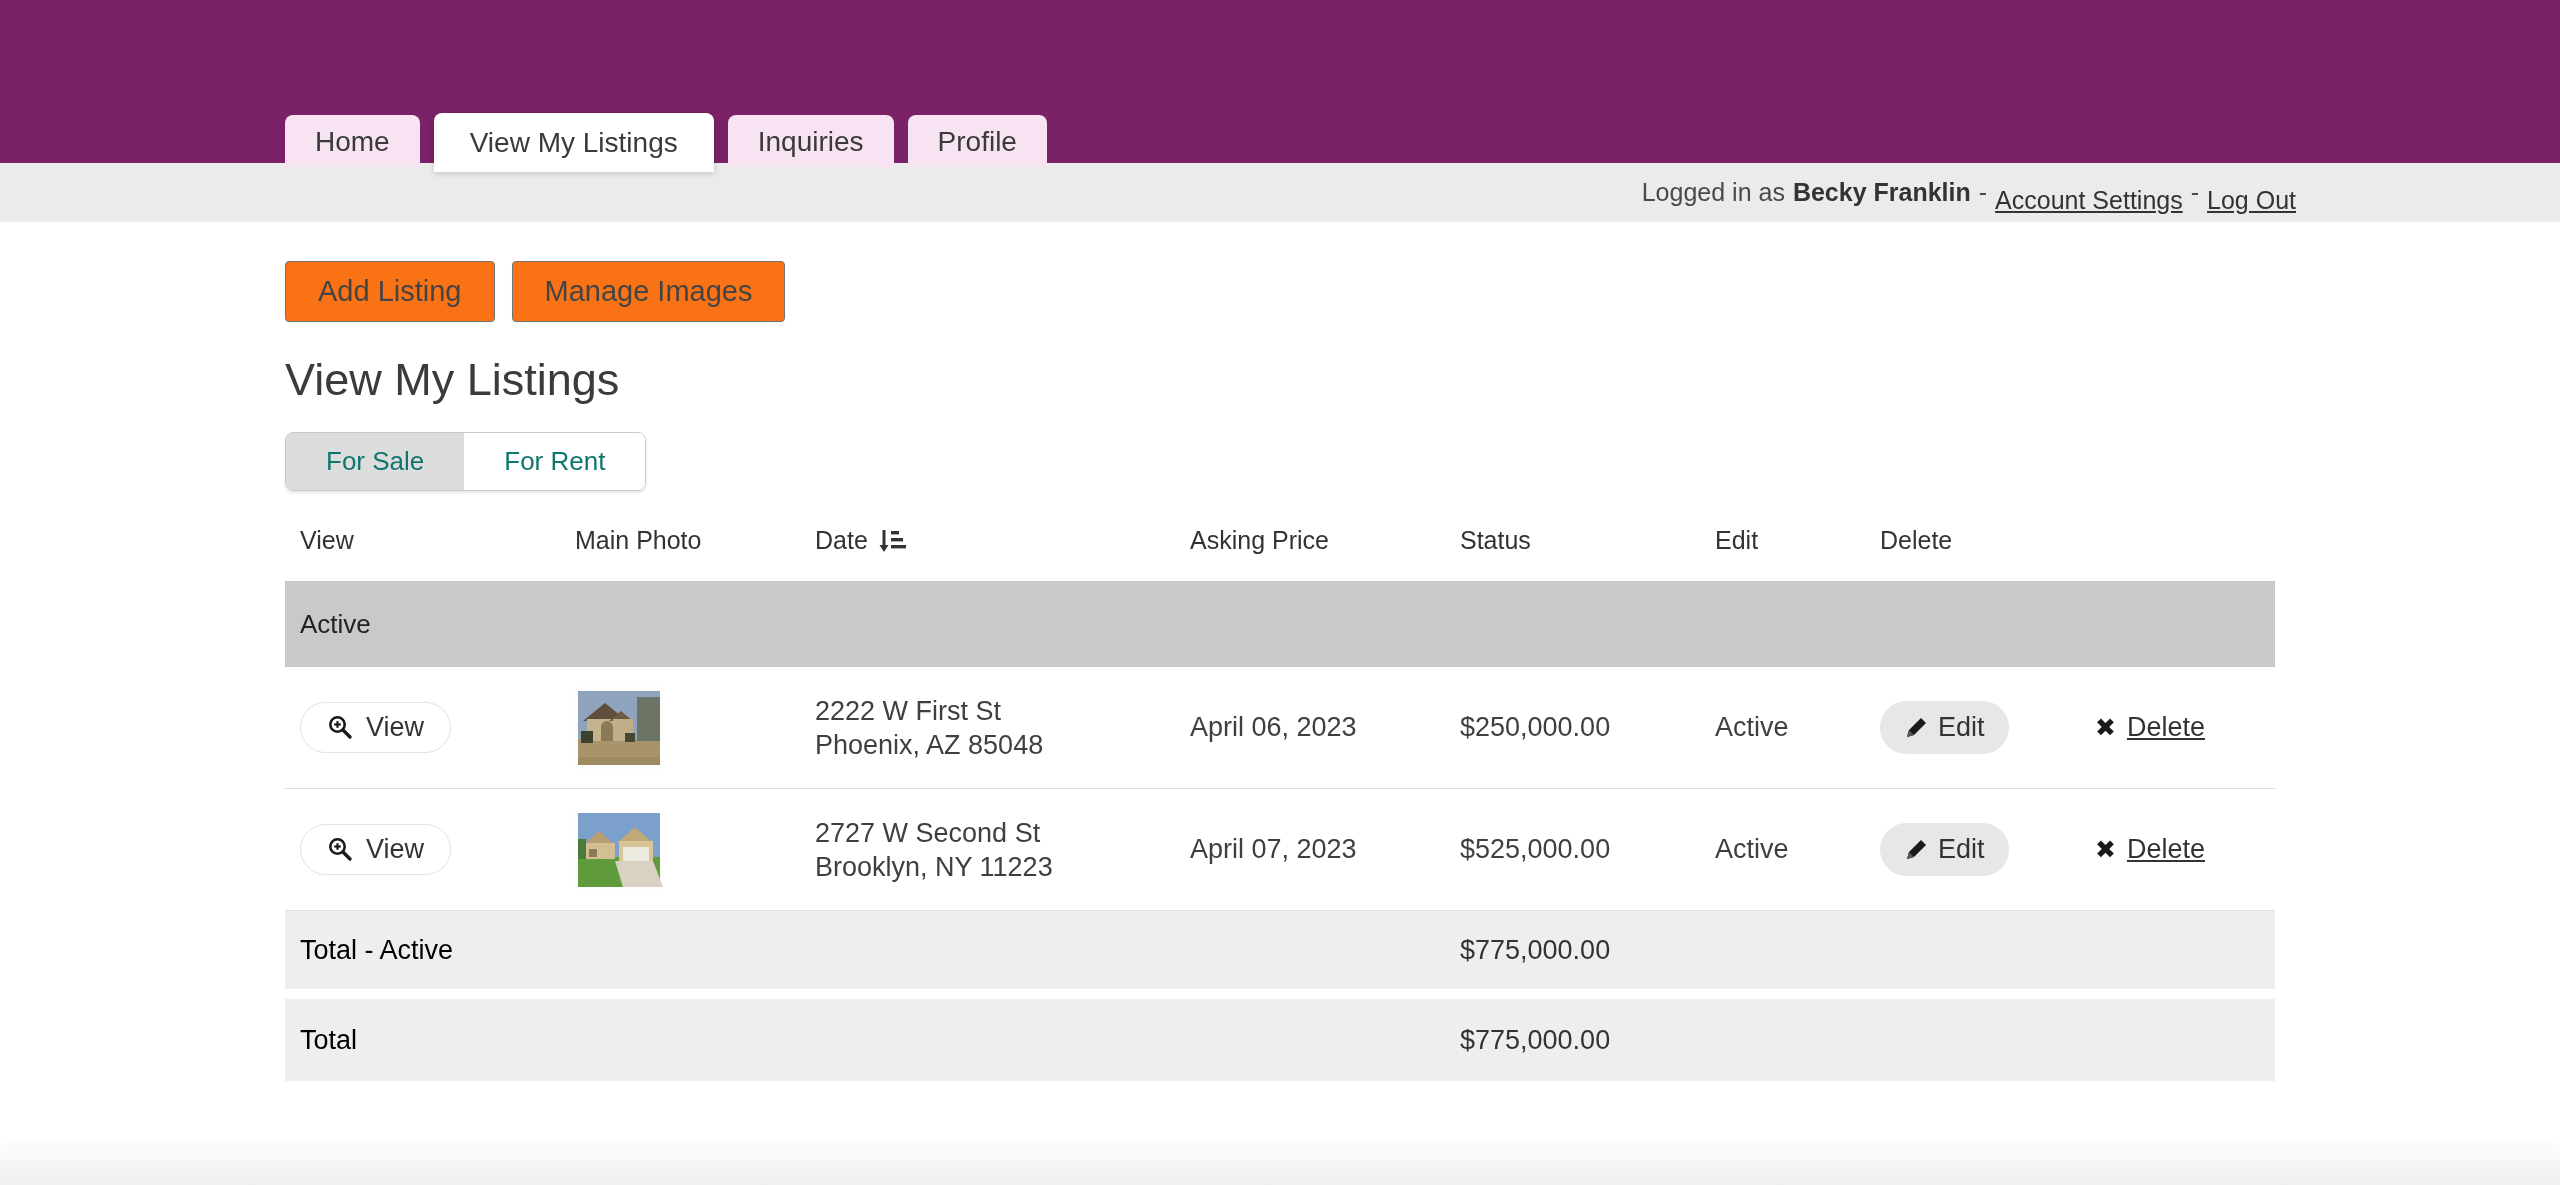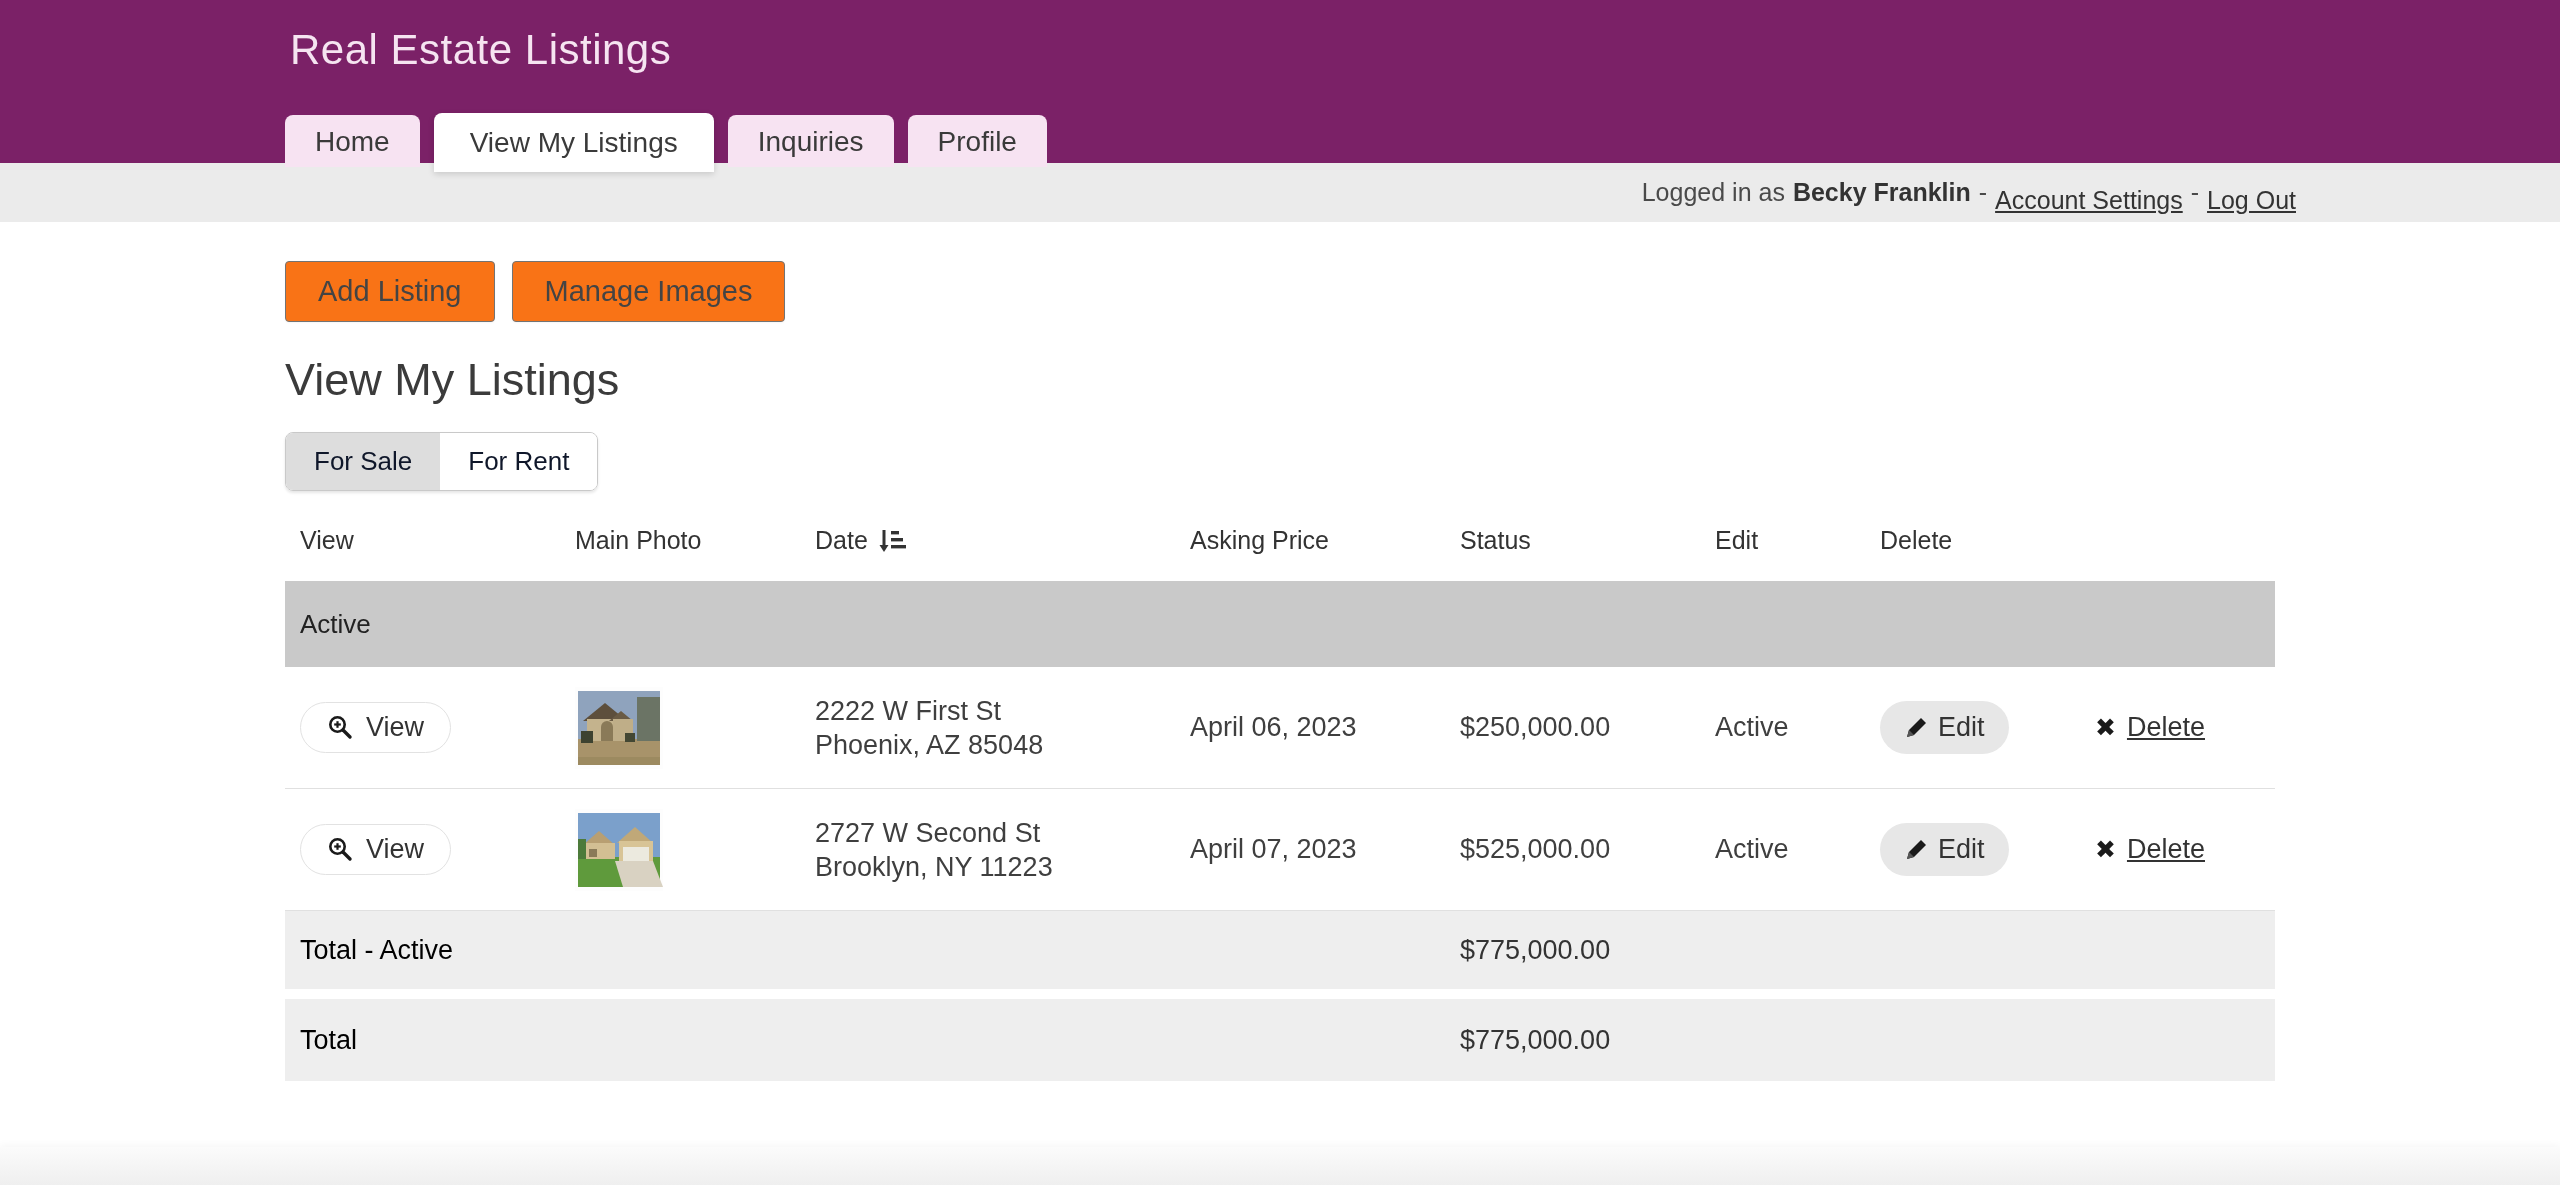--- a/index.html
+++ b/index.html
@@ -97,22 +97,22 @@
   .toggle-group {
     margin-top: 26px;
     display: inline-flex;
     border: 1px solid #c9c9c9;
     border-radius: 8px;
     overflow: hidden;
     box-shadow: 0 2px 3px rgba(0,0,0,0.10);
   }
   .toggle-option {
     font-size: 26px;
-    color: #0f172a;
-    padding: 13px 28px;
+    color: #0f766e;
+    padding: 13px 40px;
     background: #ffffff;
     cursor: pointer;
   }
   .toggle-option.selected { background: #dddddd; }
 
   
   .listings-table { width: 1990px; margin-top: 22px; }
   .trow {
     display: grid;
     grid-template-columns: 275px 240px 375px 270px 255px 165px 215px 195px;
@@ -186,21 +186,20 @@
     background: linear-gradient(#fbfbfb, #efefef);
     box-shadow: 0 -2px 8px rgba(0,0,0,0.04);
   }
 
   .icon-svg { display: block; }
 </style>
 </head>
 <body>
 
 <header class="site-header">
-  <div class="site-title">Real Estate Listings</div>
   <nav class="nav-tabs">
     <div class="tab">Home</div>
     <div class="tab active">View My Listings</div>
     <div class="tab">Inquiries</div>
     <div class="tab">Profile</div>
   </nav>
 </header>
 
 <div class="user-bar">
   <span>Logged in as</span>

